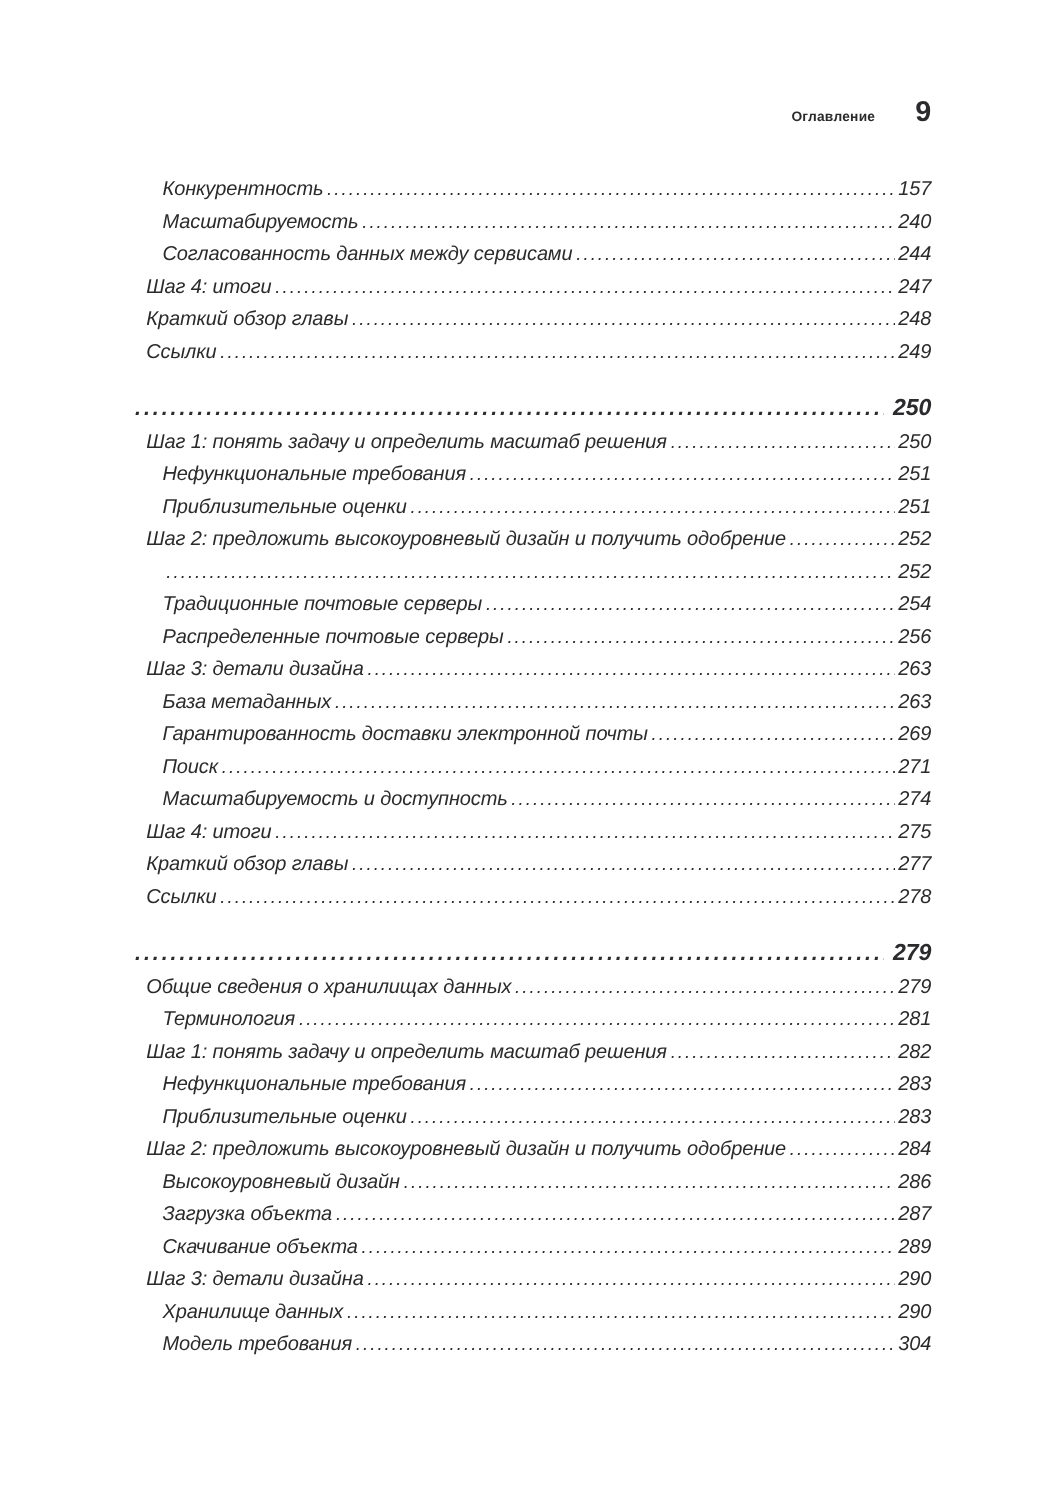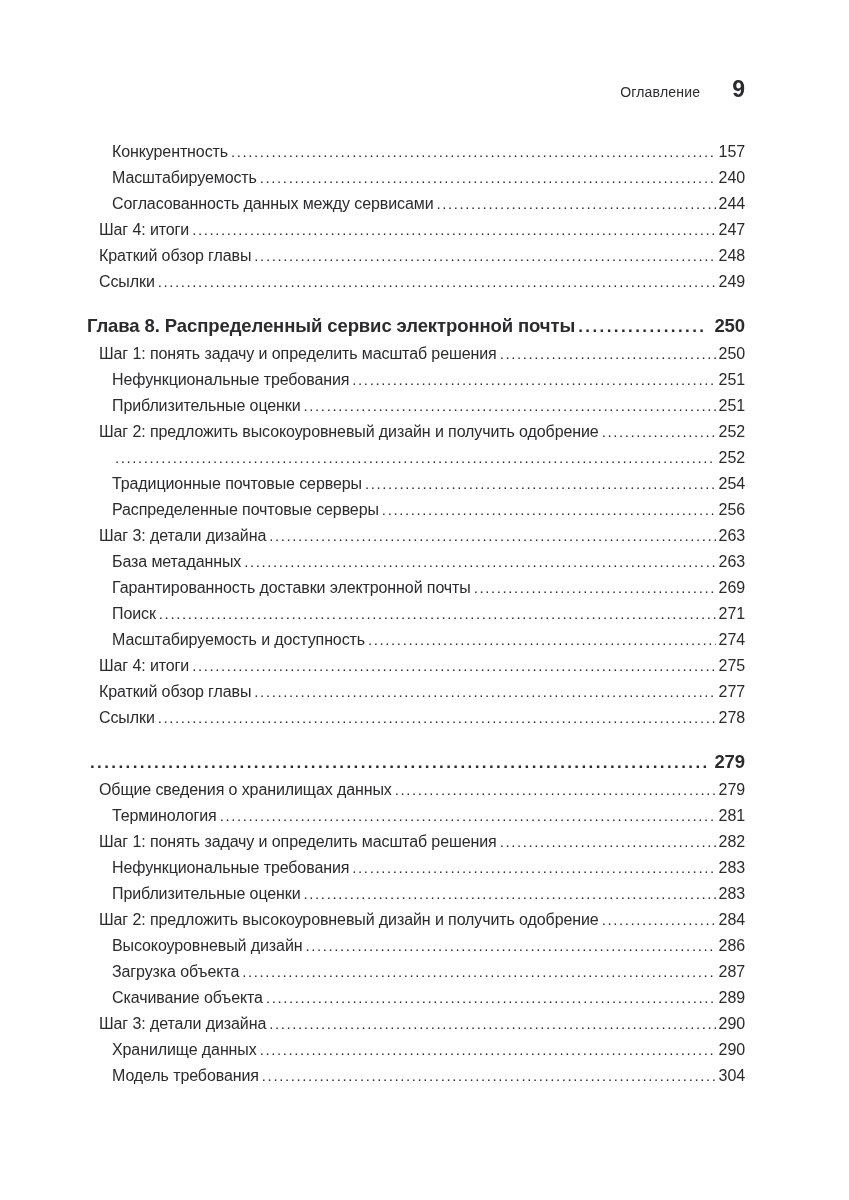--- a/index.html
+++ b/index.html
@@ -18,32 +18,34 @@
   }
   .running-header {
     position: absolute;
     top: 76px;
     right: 104px;
     display: flex;
     align-items: baseline;
     gap: 32px;
   }
   .running-header .rh-title {
-    font-size: 14px;
+    font-size: 11px;
     letter-spacing: 0.2px;
+    font-weight: bold;
   }
   .running-header .rh-num {
     font-size: 23px;
     font-weight: bold;
   }
   .toc {
     position: absolute;
     top: 139px;
-    left: 87px;
+    left: 105px;
     right: 104px;
+    font-style: italic;
   }
   .toc-row {
     display: flex;
     align-items: baseline;
     height: 26px;
     line-height: 26px;
     font-size: 16px;
     letter-spacing: -0.1px;
   }
   .toc-row.lvl1 { padding-left: 12px; }
@@ -113,21 +115,20 @@
         <span class="toc-label">Краткий обзор главы</span>
         <span class="toc-leader">............................................................................................................................................................................................................................................................................................................</span>
         <span class="toc-page">248</span>
       </div>
       <div class="toc-row lvl1">
         <span class="toc-label">Ссылки</span>
         <span class="toc-leader">............................................................................................................................................................................................................................................................................................................</span>
         <span class="toc-page">249</span>
       </div>
       <div class="toc-row lvl0">
-        <span class="toc-label">Глава 8. Распределенный сервис электронной почты</span>
         <span class="toc-leader">............................................................................................................................................................................................................................................................................................................</span>
         <span class="toc-page">250</span>
       </div>
       <div class="toc-row lvl1">
         <span class="toc-label">Шаг 1: понять задачу и определить масштаб решения</span>
         <span class="toc-leader">............................................................................................................................................................................................................................................................................................................</span>
         <span class="toc-page">250</span>
       </div>
       <div class="toc-row lvl2">
         <span class="toc-label">Нефункциональные требования</span>

